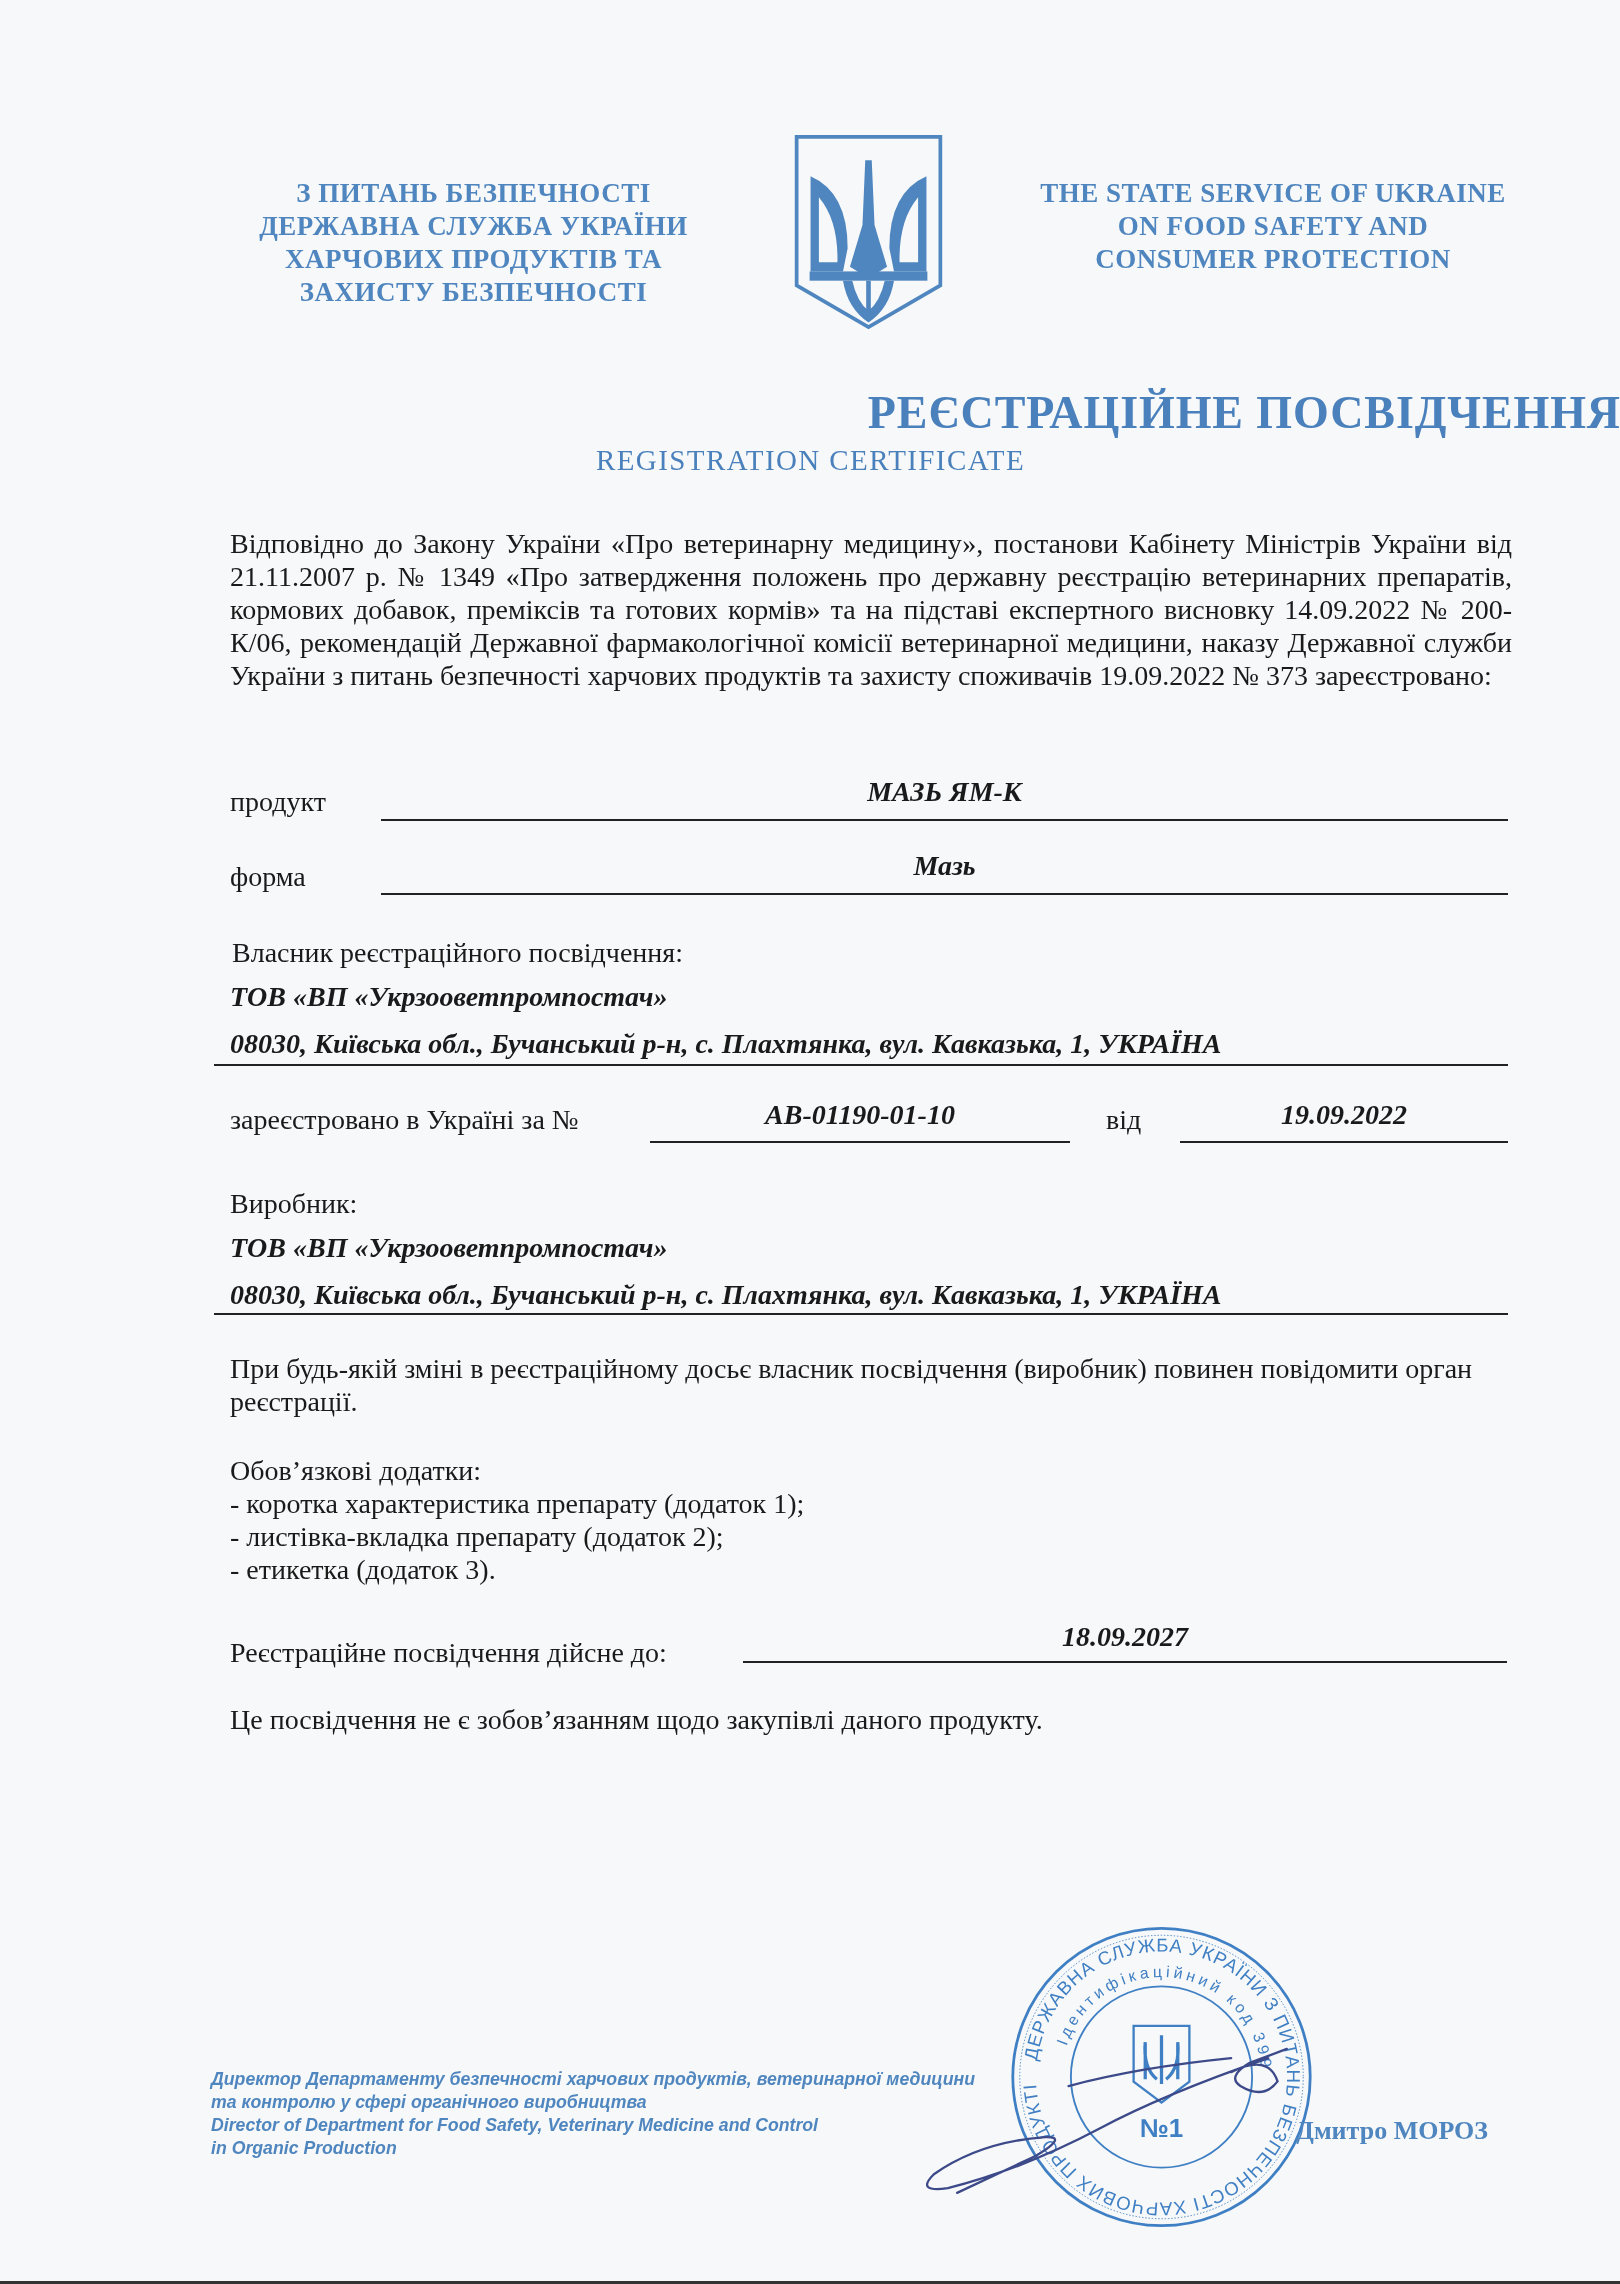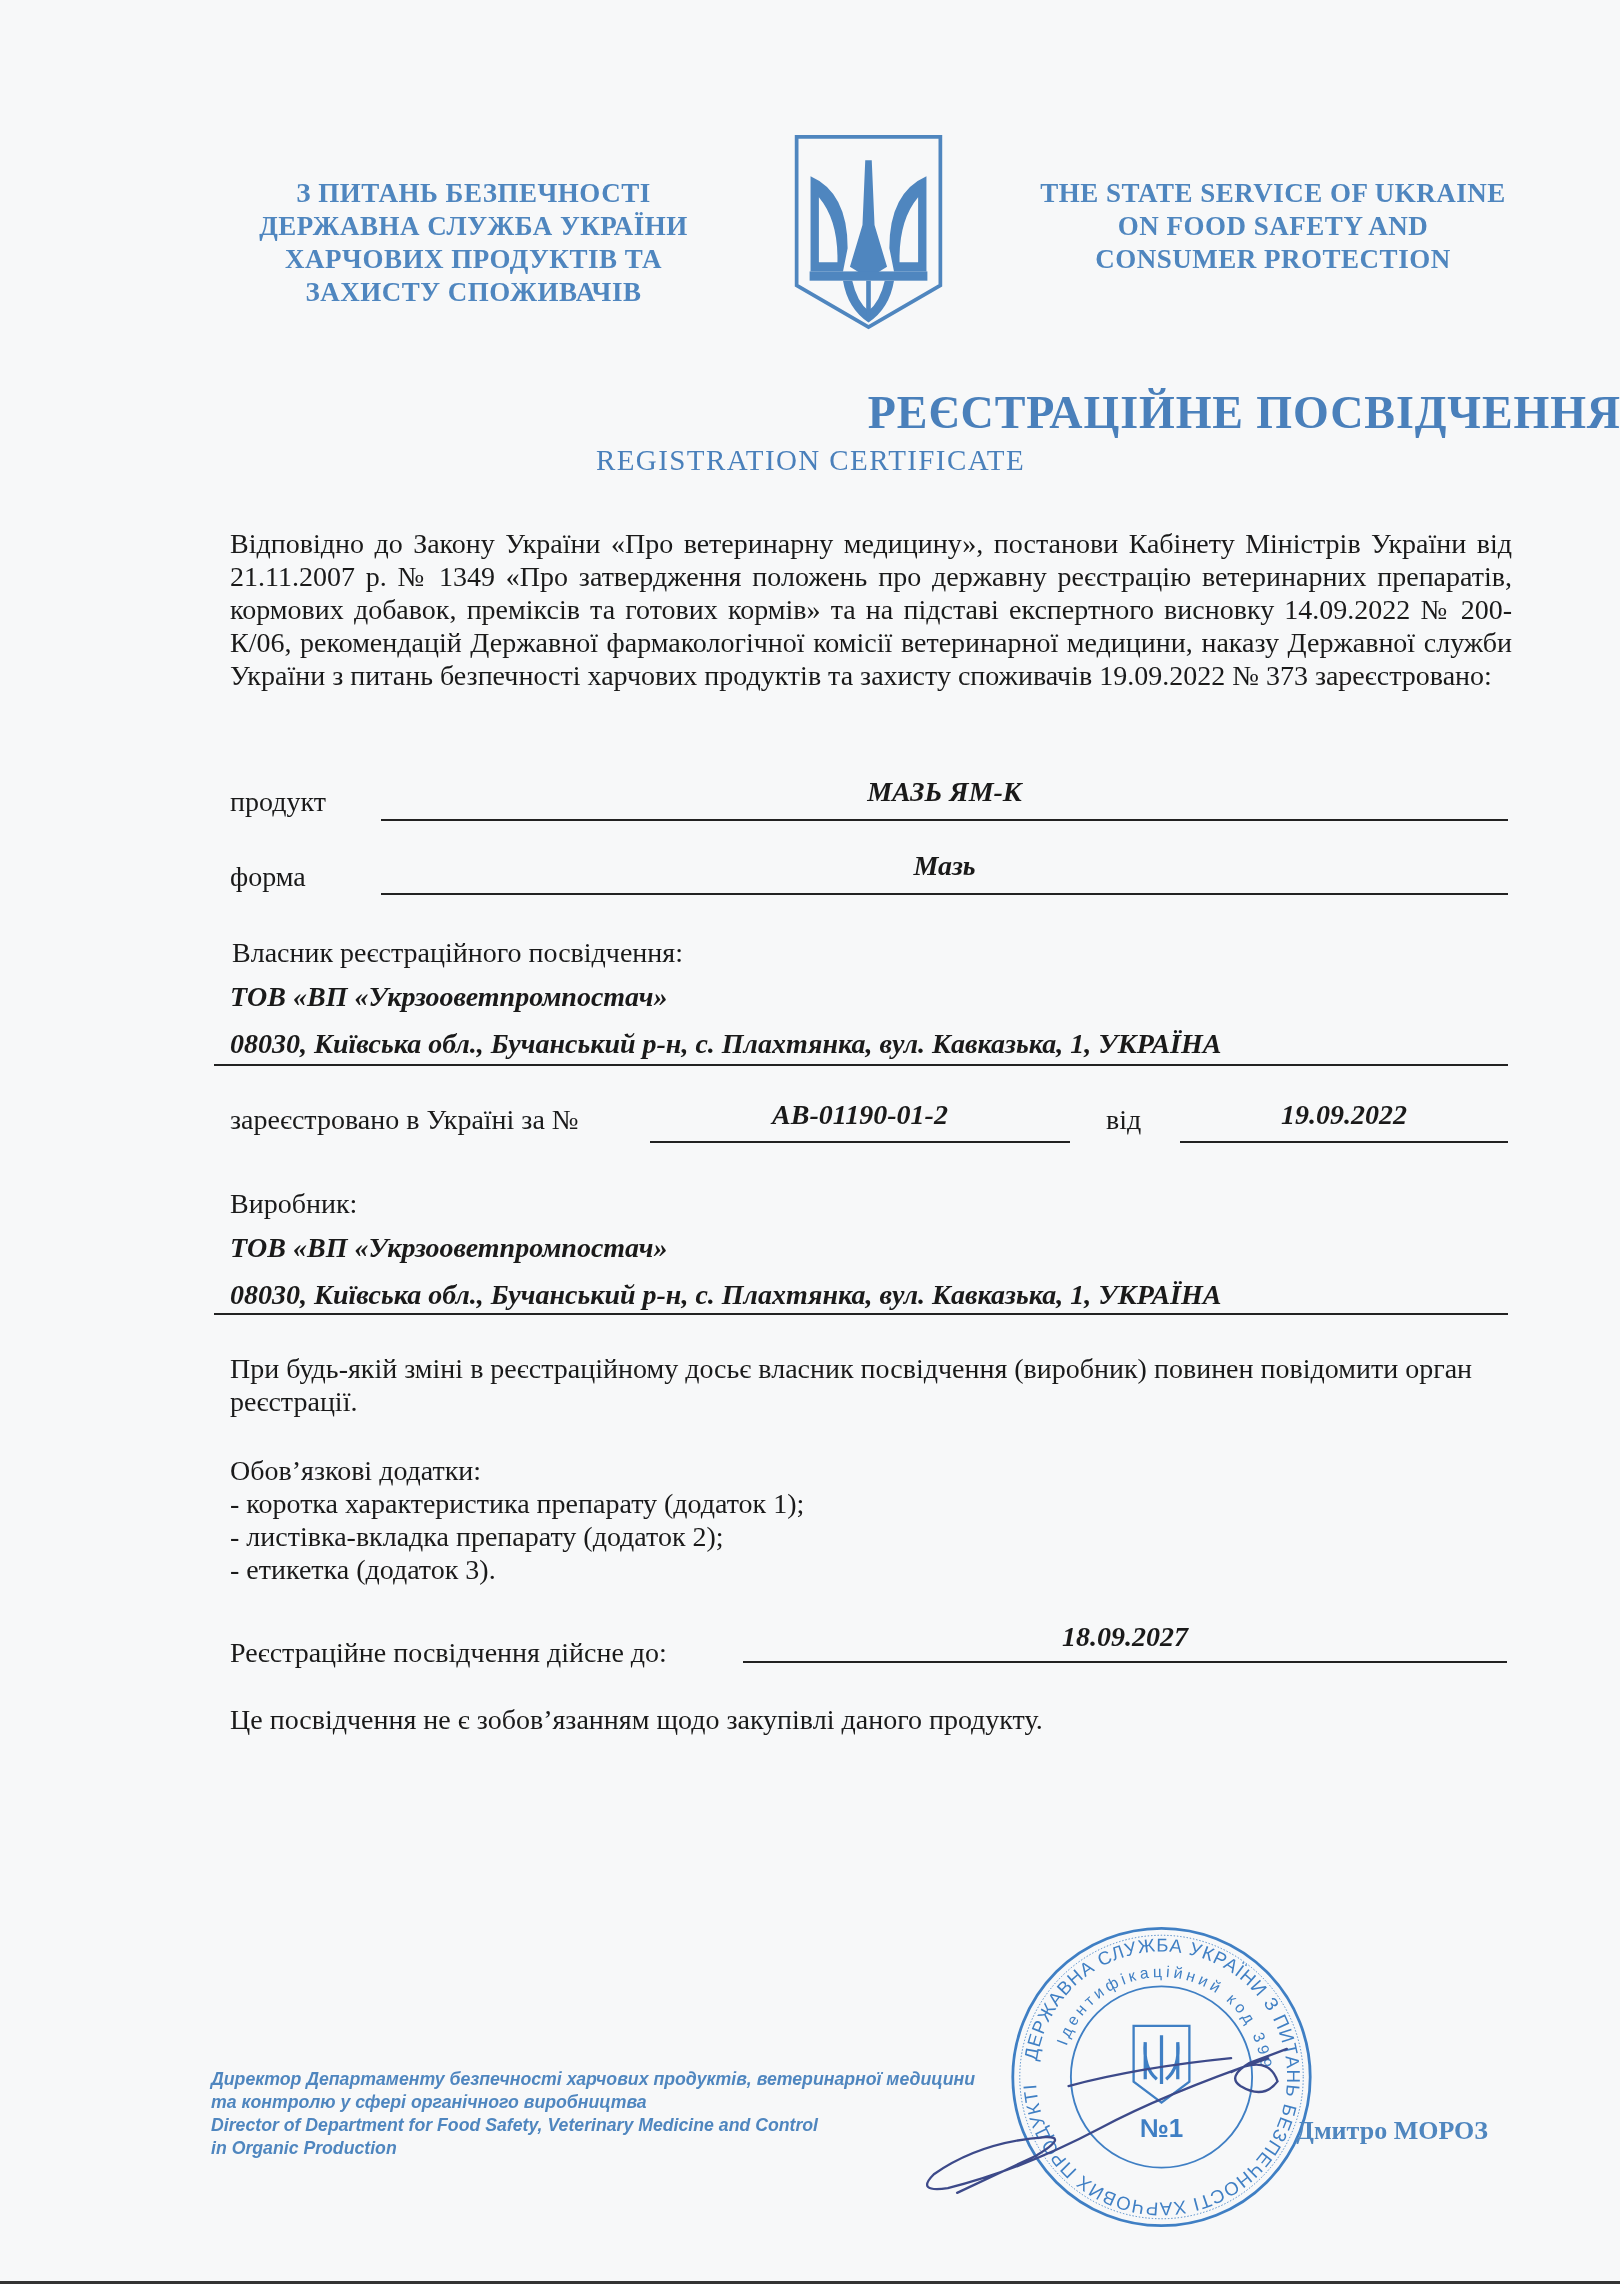--- a/index.html
+++ b/index.html
@@ -74,21 +74,21 @@
       position: absolute; left: 0; right: 0; bottom: 0; height: 2.8px; background: #333;
     }
   </style>
 </head>
 <body>
 
 <div class="abs hdr-block" style="left:218px; top:177px; width:511px;">
   <div>З ПИТАНЬ БЕЗПЕЧНОСТІ</div>
   <div>ДЕРЖАВНА СЛУЖБА УКРАЇНИ</div>
   <div>ХАРЧОВИХ ПРОДУКТІВ ТА</div>
-  <div>ЗАХИСТУ СПОЖИВАЧІВ</div>
+  <div>ЗАХИСТУ БЕЗПЕЧНОСТІ</div>
 </div>
 
 <div class="abs" style="left:792px; top:132px; width:153px; height:200px;">
   <svg width="153" height="200" viewBox="0 0 330 430">
     <path d="M10 10 H320 V330 L165 420 L10 330 Z" fill="none" stroke="#4f86bf" stroke-width="8"></path>
     <g fill="#4f86bf">
 
       <path d="M158 60 L172 60 L178 200 L205 290 L165 315 L125 290 L152 200 Z"></path>
 
       <path d="M40 95 Q120 130 120 250 L110 300 L40 300 Z M58 140 L58 280 L98 280 Q100 190 58 140 Z" fill-rule="evenodd"></path>
@@ -121,21 +121,21 @@
 <div class="field-line" style="left:381px; top:893px; width:1127px;"></div>
 <div class="field-val" style="left:381px; width:1127px; top:850px;">Мазь</div>
 
 <div class="abs text60" style="left:232px; top:936px;">Власник реєстраційного посвідчення:</div>
 <div class="abs text60 bi" style="left:230px; top:980px;">ТОВ «ВП «Укрзооветпромпостач»</div>
 <div class="abs text60 bi" style="left:230px; top:1027px;">08030, Київська обл., Бучанський  р-н, с. Плахтянка, вул. Кавказька, 1, УКРАЇНА</div>
 <div class="field-line" style="left:214px; top:1064px; width:1294px;"></div>
 
 <div class="abs text60" style="left:230px; top:1103px;">зареєстровано в Україні за №</div>
 <div class="field-line" style="left:650px; top:1141px; width:420px;"></div>
-<div class="field-val" style="left:650px; width:420px; top:1099px;">АВ-01190-01-2</div>
+<div class="field-val" style="left:650px; width:420px; top:1099px;">АВ-01190-01-10</div>
 <div class="abs text60" style="left:1106px; top:1103px;">від</div>
 <div class="field-line" style="left:1180px; top:1141px; width:328px;"></div>
 <div class="field-val" style="left:1180px; width:328px; top:1099px;">19.09.2022</div>
 
 <div class="abs text60" style="left:230px; top:1187px;">Виробник:</div>
 <div class="abs text60 bi" style="left:230px; top:1231px;">ТОВ «ВП «Укрзооветпромпостач»</div>
 <div class="abs text60 bi" style="left:230px; top:1278px;">08030, Київська обл., Бучанський  р-н, с. Плахтянка, вул. Кавказька, 1, УКРАЇНА</div>
 <div class="field-line" style="left:214px; top:1313px; width:1294px;"></div>
 
 <div class="abs para" style="left:230px; top:1352px; width:1282px; text-align:left;">При будь-якій зміні в реєстраційному досьє власник посвідчення (виробник) повинен повідомити орган реєстрації.</div>

